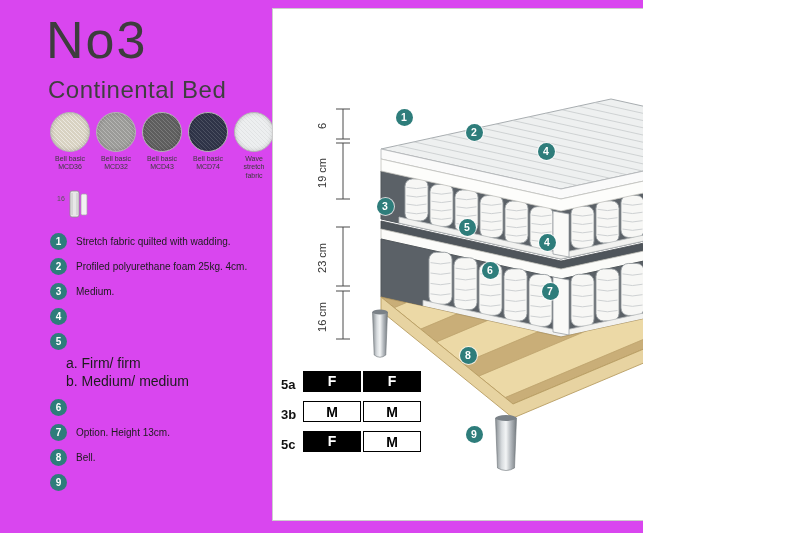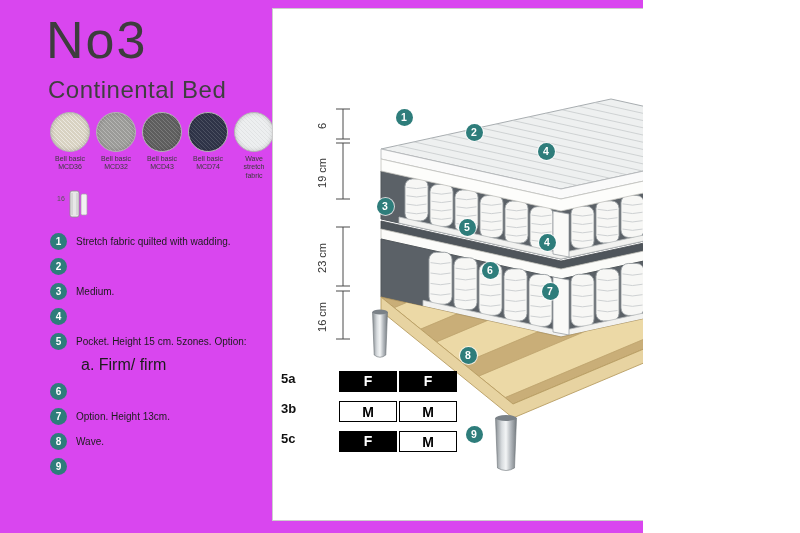--- a/index.html
+++ b/index.html
@@ -20,29 +20,29 @@
   .sw3{background-color:#2f3448;background-image:repeating-linear-gradient(45deg,rgba(255,255,255,.14) 0 1px,transparent 1px 3px);}
   .sw4{background-color:#edeff0;background-image:repeating-linear-gradient(45deg,rgba(0,0,0,.05) 0 1px,transparent 1px 3px);}
   .swatch-label{margin-top:3px;font-size:7px;line-height:1.2;text-align:center;color:#3a3a3a;}
   .leg-note{position:absolute;left:56px;top:188px;display:flex;align-items:flex-start;gap:2px;}
   .features{position:absolute;left:50px;top:233px;width:220px;}
   .frow{display:flex;gap:9px;margin-bottom:8px;}
   .fb,.co{background:var(--accent,#2e7d7b);color:#fff;border-radius:50%;
           display:flex;align-items:center;justify-content:center;font-weight:bold;}
   .fb{width:17px;height:17px;min-width:17px;font-size:10px;}
   .ftxt{font-size:10px;line-height:1.35;padding-top:2px;white-space:nowrap;color:#1c1c1c;}
-  .fopts{margin:-4px 0 8px 31px;font-size:16px;line-height:1.32;color:#1c1c1c;}
+  .fopts{margin:-4px 0 8px 16px;font-size:14px;line-height:1.32;color:#1c1c1c;}
   
   .panel{position:absolute;left:272px;top:8px;width:517px;height:511px;
          border:1px solid #cdcdcd;background:#fff;}
   .panel svg{position:absolute;left:0;top:0;}
   .co{position:absolute;width:17px;height:17px;font-size:10.5px;z-index:5;
       box-shadow:0 0 0 1px rgba(255,255,255,.75);}
   .firmness{position:absolute;left:8px;top:362px;z-index:4;}
-  .frw{display:flex;align-items:flex-start;margin-bottom:9px;gap:36px;}
+  .frw{display:flex;align-items:flex-end;margin-bottom:9px;}
   .flabel{width:22px;font-size:13px;font-weight:bold;color:#111;}
   .fbox{display:flex;gap:2px;background:#fff;}
   .fcell{width:58px;height:21px;line-height:21px;text-align:center;
          font-size:14px;font-weight:bold;box-sizing:border-box;}
   .fcell.dark{background:#000;color:#fff;}
   .fcell.light{background:#fff;color:#000;border:1px solid #000;}
   .version{position:absolute;right:14px;bottom:20px;font-size:14px;color:#333;}
 </style>
 </head>
 <body>
@@ -100,45 +100,46 @@
     </svg>
   </div>
 
   <div class="features">
     <div class="frow">
         <span class="fb">1</span>
         <span class="ftxt">Stretch fabric quilted with wadding.</span>
       </div>
     <div class="frow">
         <span class="fb">2</span>
+        <span class="ftxt">Profiled polyurethane foam 25kg. 4cm.</span>
       </div>
     <div class="frow">
         <span class="fb">3</span>
         <span class="ftxt">Medium.</span>
       </div>
     <div class="frow">
         <span class="fb">4</span>
       </div>
     <div class="frow">
         <span class="fb">5</span>
-        <span class="ftxt">Pocket. Height 15 cm. 5zones. Option:</span>
       </div>
     <div class="fopts">
       <div>a. Firm/ firm</div>
+      <div>b. Medium/ medium</div>
     </div>
     <div class="frow">
         <span class="fb">6</span>
       </div>
     <div class="frow">
         <span class="fb">7</span>
         <span class="ftxt">Option. Height 13cm.</span>
       </div>
     <div class="frow">
         <span class="fb">8</span>
-        <span class="ftxt">Wave.</span>
+        <span class="ftxt">Bell.</span>
       </div>
     <div class="frow">
         <span class="fb">9</span>
       </div>
   </div>
 
   <div class="panel">
     <svg id="bed-svg" width="517" height="511" viewBox="0 0 517 511">
       <defs>
         <clipPath id="wood-clip">

